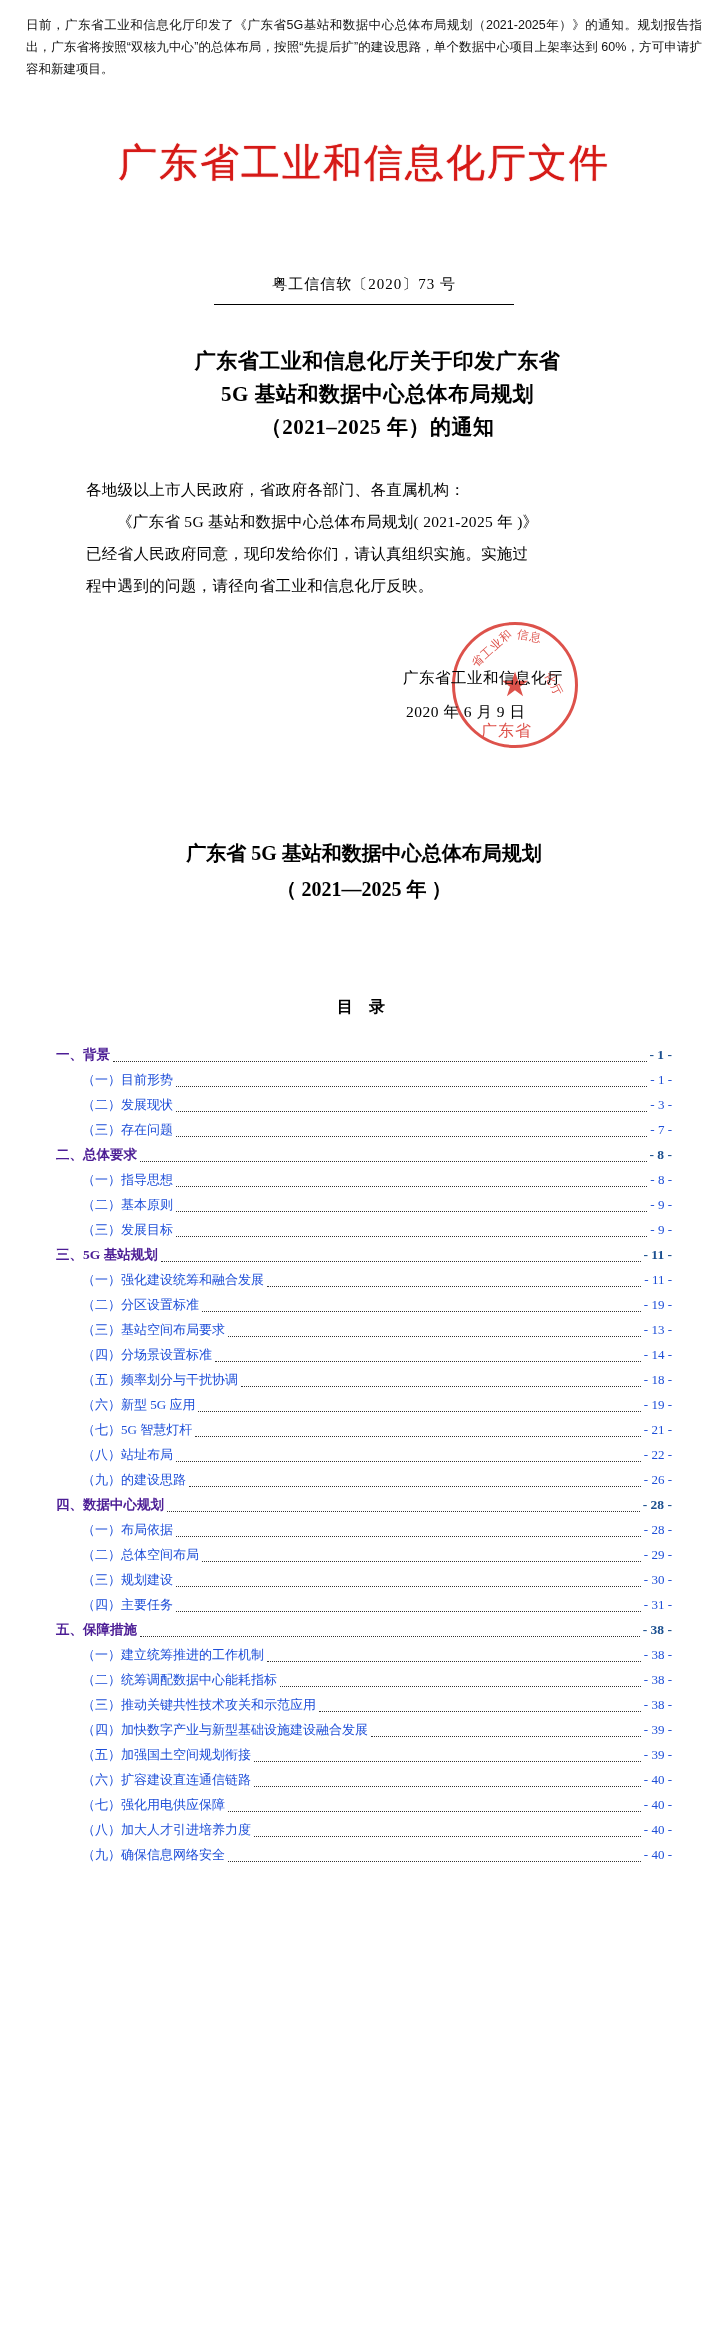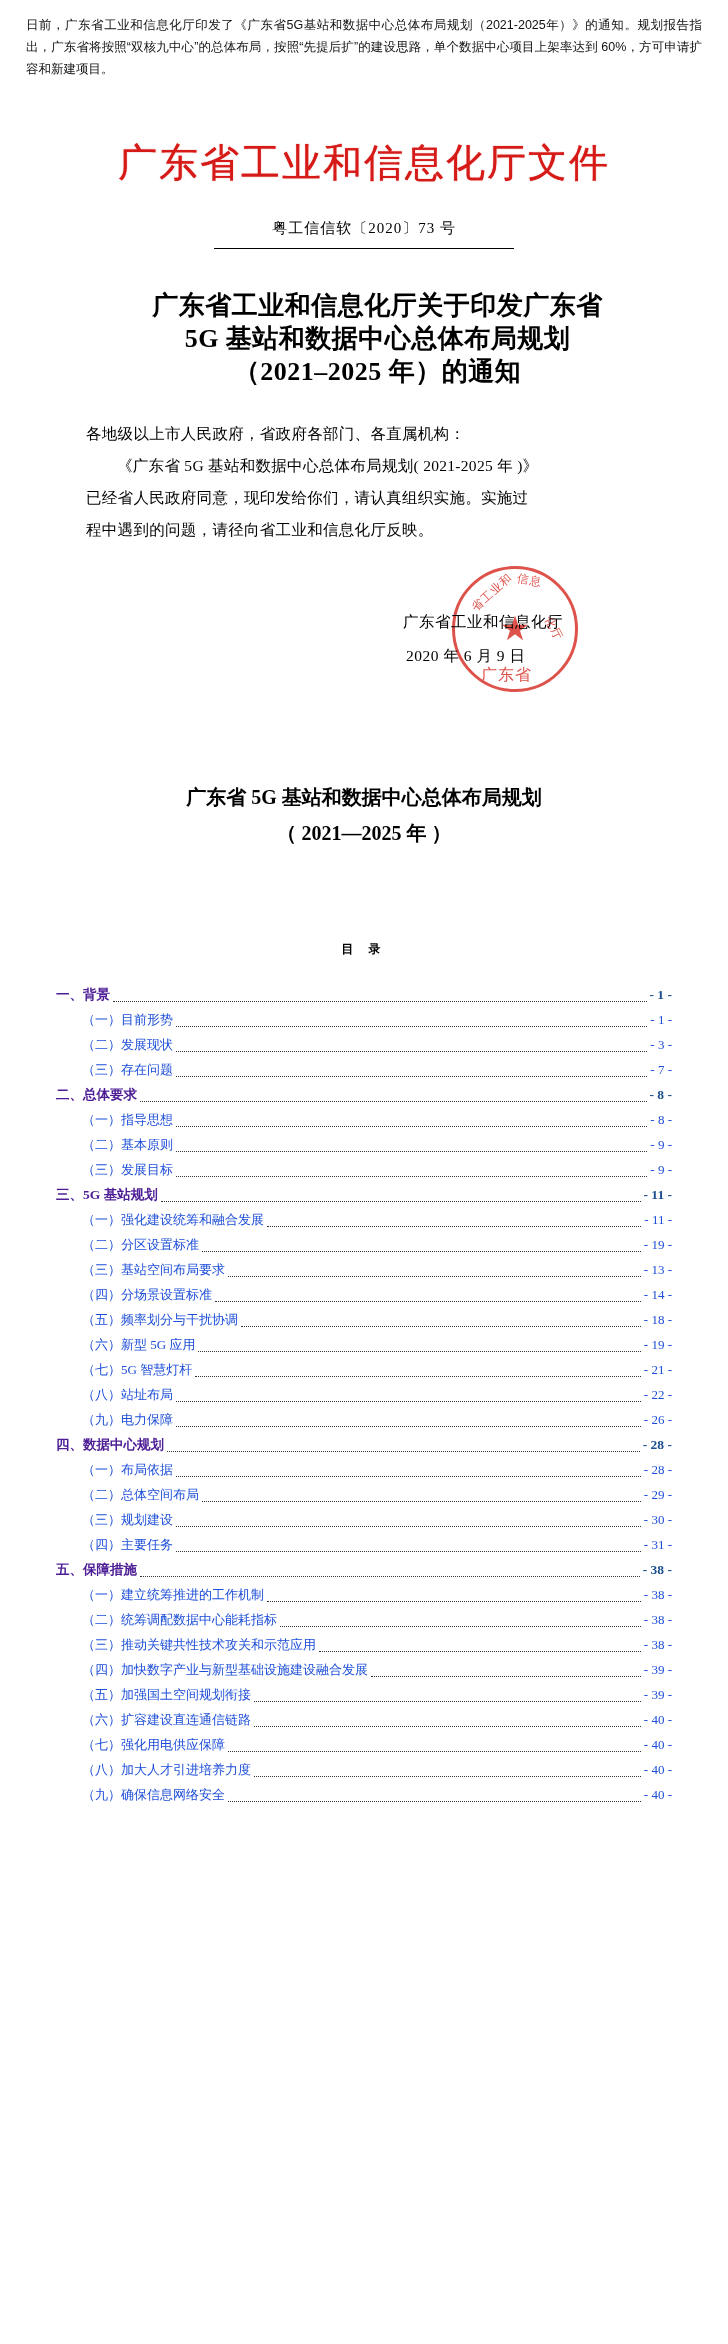--- a/index.html
+++ b/index.html
@@ -37,39 +37,39 @@
     font-family: "Liberation Serif", serif;
     font-weight: normal;
     font-size: 39px;
     letter-spacing: 2px;
     line-height: 1.2;
     text-shadow: 0 0 1px #d61a17;
   }
 
   
   .docnum {
-    margin-top: 32px;
+    margin-top: 88px;
     text-align: center;
     font-size: 15px;
     font-family: "Liberation Serif", serif;
     letter-spacing: 1px;
   }
   .rule {
     width: 300px;
     height: 1px;
     background: #000;
     margin: 10px auto 0 auto;
   }
 
   
   .doc-title {
     margin-top: 40px;
     text-align: center;
     font-weight: bold;
-    font-size: 26px;
+    font-size: 21px;
     line-height: 33px;
     letter-spacing: 0.5px;
     padding-left: 27px;
   }
 
   
   .body-block {
     margin: 30px 86px 0 86px;
     font-size: 15.5px;
     line-height: 32px;
@@ -142,21 +142,21 @@
     font-weight: bold;
     font-size: 20px;
     line-height: 36px;
   }
 
   
   .toc-head {
     margin-top: 90px;
     text-align: center;
     font-weight: bold;
-    font-size: 12px;
+    font-size: 16px;
     letter-spacing: 6px;
   }
   .toc {
     margin: 24px 56px 0 56px;
     font-size: 13px;
   }
   .toc-row {
     display: flex;
     align-items: flex-end;
     line-height: 25px;
@@ -312,21 +312,21 @@
         <span class="label">（七）5G 智慧灯杆</span>
         <span class="dots"></span>
         <span class="pg">- 21 -</span>
       </div>
       <div class="toc-row lvl2">
         <span class="label">（八）站址布局</span>
         <span class="dots"></span>
         <span class="pg">- 22 -</span>
       </div>
       <div class="toc-row lvl2">
-        <span class="label">（九）电力保障</span>
+        <span class="label">（九）的建设思路</span>
         <span class="dots"></span>
         <span class="pg">- 26 -</span>
       </div>
       <div class="toc-row lvl1">
         <span class="label">四、数据中心规划</span>
         <span class="dots"></span>
         <span class="pg">- 28 -</span>
       </div>
       <div class="toc-row lvl2">
         <span class="label">（一）布局依据</span>

